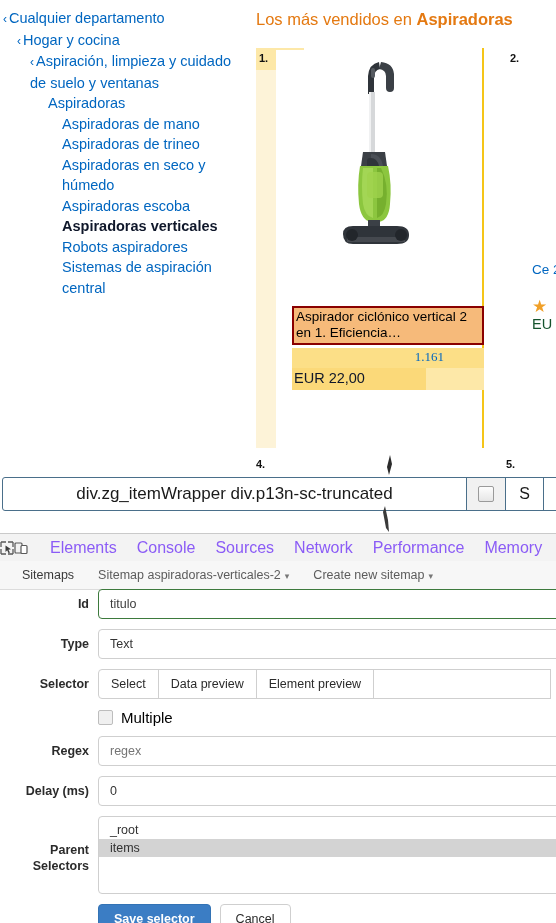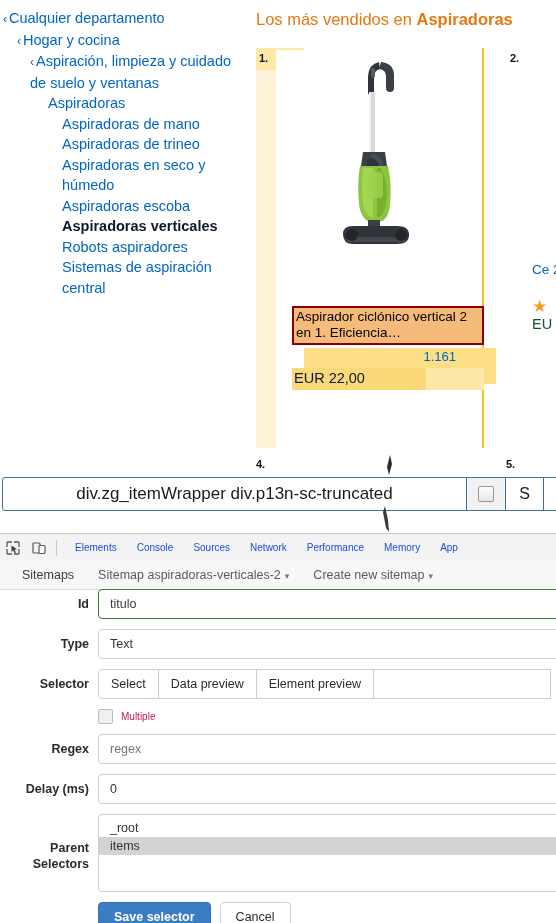--- a/index.html
+++ b/index.html
@@ -122,24 +122,25 @@
     border: 2px solid #8a0000;
     padding: 1px 2px 2px 2px;
     color: #000000;
     font-size: 13.5px;
     line-height: 16px;
     z-index: 7;
     cursor: pointer;
   }
   #bs-reviews {
     position: absolute;
-    left: 48px; top: 300px;
+    left: 36px; top: 300px;
     width: 192px; height: 36px;
     background: #fcdf87;
     z-index: 6;
+    font-family: Liberation Serif, serif;
   }
   #bs-reviews span {
     position: absolute;
     right: 40px; top: 1px;
     color: #0066c0;
     font-size: 13px;
   }
   #bs-price {
     position: absolute;
     left: 36px; top: 320px;
@@ -282,22 +283,22 @@
     width: 26px; height: 26px;
     display: flex; align-items: center; justify-content: center;
     cursor: pointer;
   }
   #dt-divider {
     width: 1px; height: 16px;
     background: #c8c8c8;
     margin: 0 8px 0 4px;
   }
   .dt-tab {
-    font-size: 10px;
-    color: #1d4ed8;
+    font-size: 16px;
+    color: #8b5cf6;
     padding: 0 10px;
     line-height: 26px;
     cursor: pointer;
     white-space: nowrap;
   }
 
   
   #ws-toolbar {
     position: absolute;
     left: 0; top: 27px;
@@ -390,21 +391,21 @@
     margin: 2px 0 10px 98px;
   }
   #multiple-cb {
     width: 13px; height: 13px;
     border: 1px solid #bdbdbd;
     border-radius: 2px;
     background: #f0f0f0;
     margin-right: 8px;
     cursor: pointer;
   }
-  #multiple-label { font-size: 10px; color: #be185d; }
+  #multiple-label { font-size: 15px; color: #000000; }
 
   #parent-list {
     box-sizing: border-box;
     width: 470px;
     height: 78px;
     border: 1px solid #cfcfcf;
     border-radius: 4px;
     background: #fff;
     padding: 4px 0 0 0;
     overflow: hidden;

